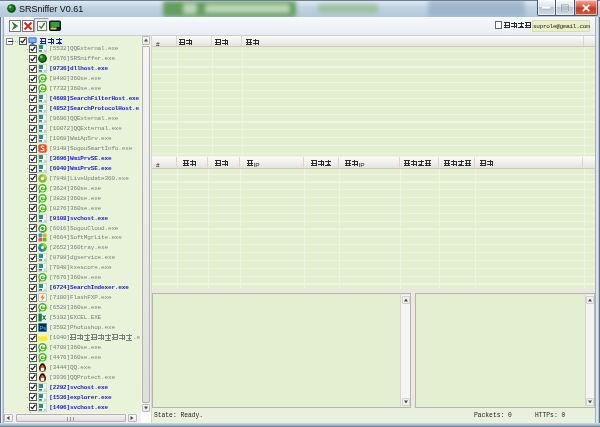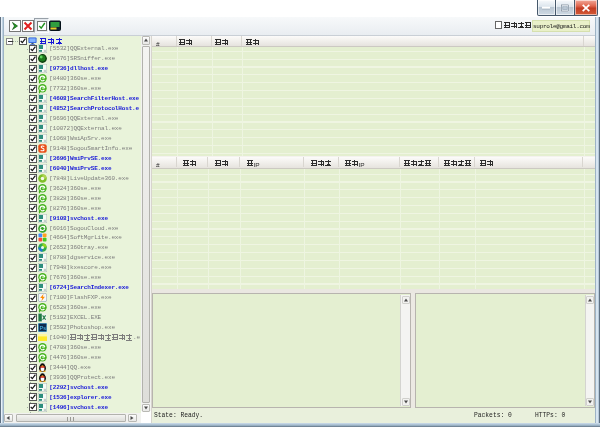--- a/index.html
+++ b/index.html
@@ -48,20 +48,34 @@
 .pane{position:absolute;background:#e4efd1;border:1px solid #b7b4ae}
 .psb{position:absolute;top:1px;width:9.5px;bottom:1px;background:#f4f4f2;border-left:1px solid #d4d4d0}
 #status{position:absolute;left:0;top:372px;width:443px;height:15px;background:#e9f0dc;font:6.3px "Liberation Mono",monospace;color:#1f1f1f}
 .z{display:inline-block;width:6px;height:6.5px;margin-right:1px;background-repeat:no-repeat;vertical-align:top;margin-top:0}
 .z1{background-image:linear-gradient(currentColor,currentColor),linear-gradient(currentColor,currentColor),linear-gradient(currentColor,currentColor),linear-gradient(currentColor,currentColor),linear-gradient(currentColor,currentColor);background-size:6px 1px,6px 1px,6px 1px,1px 6.5px,1px 6.5px;background-position:0 0,0 3px,0 5.5px,1px 0,4.5px 0}
 .z2{background-image:linear-gradient(currentColor,currentColor),linear-gradient(currentColor,currentColor),linear-gradient(currentColor,currentColor),linear-gradient(currentColor,currentColor);background-size:1px 6.5px,6px 1px,6px 1px,1px 4px;background-position:2.5px 0,0 1.5px,0 4px,5px 2px}
 .z3{background-image:linear-gradient(currentColor,currentColor),linear-gradient(currentColor,currentColor),linear-gradient(currentColor,currentColor),linear-gradient(currentColor,currentColor);background-size:6px 1px,1px 6.5px,3px 1px,6px 1px;background-position:0 1px,3px 0,1.5px 4px,0 5.8px}
 </style></head><body>
 <div id="w">
 
+ <div id="tbar">
+  <div class="wm" style="left:163px;top:1px;width:133px;height:16px;background:#649e5e"></div>
+  <div class="wm" style="left:183px;top:3px;width:14px;height:11px;background:#cfe3cd;opacity:.8"></div>
+  <div class="wm" style="left:205px;top:4px;width:85px;height:9px;background:#d8e8d4;opacity:.75"></div>
+  <div class="wm" style="left:318px;top:4px;width:60px;height:9px;background:#94bd8e;opacity:.75"></div>
+  <div class="wm" style="left:428px;top:0;width:97px;height:17px;background:#93aec7;opacity:.75"></div>
+  <div class="edge"></div>
+  <svg style="position:absolute;left:7px;top:4px" width="9" height="9" viewBox="0 0 9 9">
+        <circle cx="4.5" cy="4.5" r="4.3" fill="#0f4a0f"></circle>
+        <circle cx="4" cy="4" r="3" fill="#1e7d1e"></circle>
+        <circle cx="3.2" cy="3" r="1.3" fill="#66d466"></circle>
+      </svg>
+  <div style="position:absolute;left:19px;top:3.5px;font-size:9px;color:#0d0d0d">SRSniffer V0.61</div>
+ </div>
  <div id="caps">
   <div class="cap" id="cmin">
         <svg width="9" height="5" viewBox="0 0 9 5">
           <rect x="0.5" y="1.2" width="8" height="2.6" fill="#fff"></rect>
           <rect x="0.5" y="3.2" width="8" height="0.8" fill="#90a2b2"></rect>
         </svg>
       </div>
   <div class="cap" id="cmax">
         <svg width="9" height="8" viewBox="0 0 9 8">
           <rect x="0.9" y="0.9" width="7.2" height="6.2" fill="none" stroke="#fdfdfd" stroke-width="1.5"></rect>

